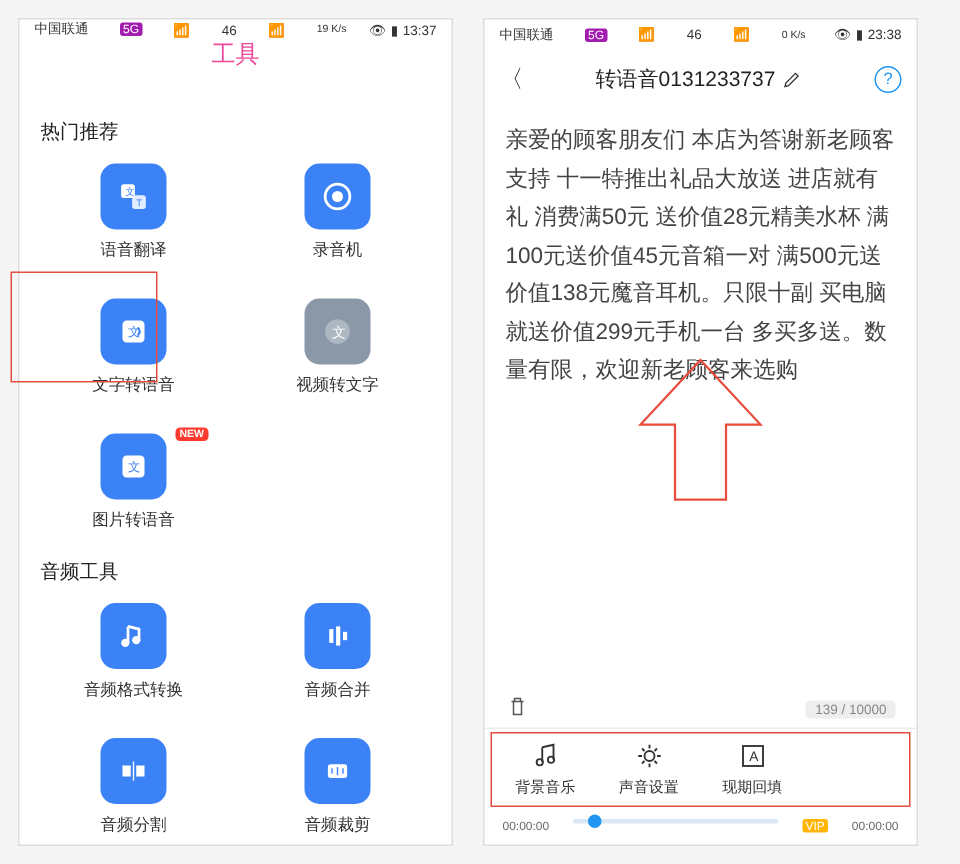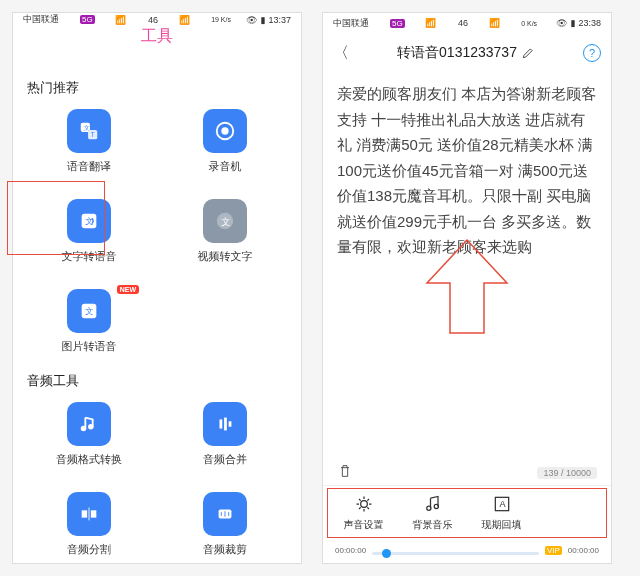--- a/index.html
+++ b/index.html
@@ -115,21 +115,21 @@
     display:flex; align-items:flex-end; justify-content:space-between;
     padding: 0 14px 6px; font-size:10px; color:#888;
   }
   .counter { background:#eee; padding:1px 6px; border-radius:3px; font-size:9px;}
   .bottom-tools {
     display:grid; grid-template-columns:repeat(4,1fr);
     padding: 8px 6px; border-top:1px solid #eee;
     position: relative;
   }
   .bt-item { display:flex; flex-direction:column; align-items:center; gap:4px; font-size:10px; color:#333;}
-  .progress-row { display:flex; align-items:flex-end; gap:6px; padding:6px 12px 8px; font-size:8px; color:#666;}
+  .progress-row { display:flex; align-items:flex-start; gap:16px; padding:6px 12px 8px; font-size:8px; color:#666;}
   .track { flex:1; height:3px; background:#dbe8f5; border-radius:2px; position:relative;}
   .thumb { position:absolute; left:10px; top:-3px; width:9px; height:9px; background:#2196f3; border-radius:50%;}
   svg { display:block; }
   .arrow-up {
     position:absolute; left:50%; top:55%; transform:translate(-50%,-50%);
   }
 </style>
 </head>
 <body>
 
@@ -305,32 +305,32 @@
     <svg width="16" height="16" viewBox="0 0 24 24">
         <path d="M6 7 L18 7 M9 7 L9 4 L15 4 L15 7 M8 7 L8 20 L16 20 L16 7" fill="none" stroke="#555" stroke-width="1.5"></path>
       </svg>
     <span class="counter">139 / 10000</span>
   </div>
 
   <div class="bottom-tools">
     <div class="hl-box" style="left:4px; right:4px; top:2px; height:50px;"></div>
     <div class="bt-item">
       <svg width="20" height="20" viewBox="0 0 24 24">
-          <circle cx="12" cy="12" r="4" fill="none" stroke="#333" stroke-width="1.5"></circle>
-          <path d="M12 3 L12 6 M12 18 L12 21 M3 12 L6 12 M18 12 L21 12 M6 6 L8 8 M16 16 L18 18 M18 6 L16 8 M8 16 L6 18" stroke="#333" stroke-width="1.5"></path>
-        </svg>
-      <span>声音设置</span>
-    </div>
-    <div class="bt-item">
-      <svg width="20" height="20" viewBox="0 0 24 24">
           <path d="M9 5 L9 17 M9 5 L18 3 L18 15" stroke="#333" stroke-width="1.5" fill="none"></path>
           <circle cx="7" cy="17" r="2.5" fill="none" stroke="#333" stroke-width="1.5"></circle>
           <circle cx="16" cy="15" r="2.5" fill="none" stroke="#333" stroke-width="1.5"></circle>
         </svg>
       <span>背景音乐</span>
+    </div>
+    <div class="bt-item">
+      <svg width="20" height="20" viewBox="0 0 24 24">
+          <circle cx="12" cy="12" r="4" fill="none" stroke="#333" stroke-width="1.5"></circle>
+          <path d="M12 3 L12 6 M12 18 L12 21 M3 12 L6 12 M18 12 L21 12 M6 6 L8 8 M16 16 L18 18 M18 6 L16 8 M8 16 L6 18" stroke="#333" stroke-width="1.5"></path>
+        </svg>
+      <span>声音设置</span>
     </div>
     <div class="bt-item">
       <svg width="20" height="20" viewBox="0 0 24 24">
           <rect x="4" y="4" width="16" height="16" fill="none" stroke="#333" stroke-width="1.5"></rect>
           <text x="9" y="16" font-size="11" fill="#333">A</text>
         </svg>
       <span>现期回填</span>
     </div>
   </div>
 

